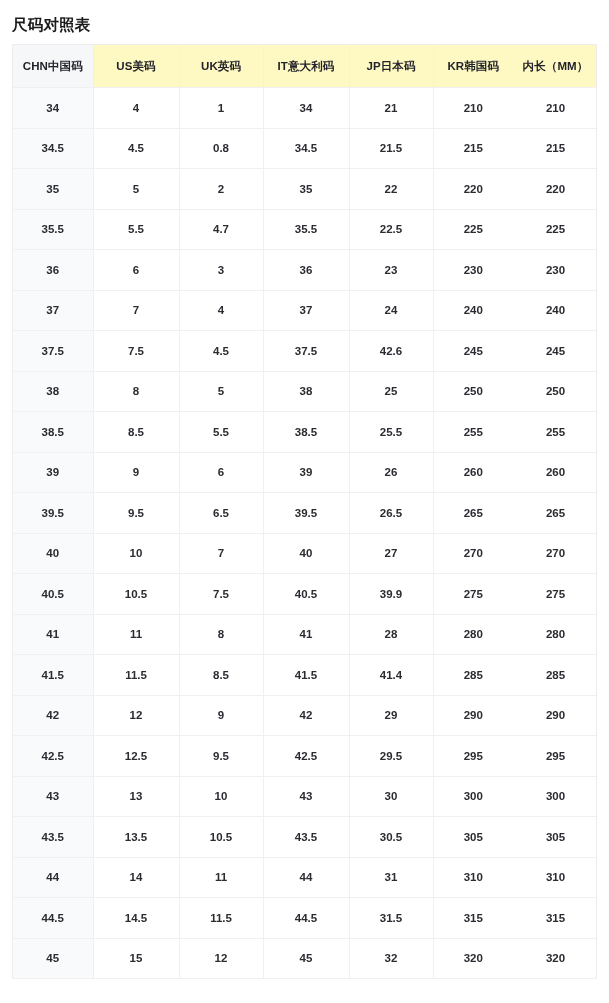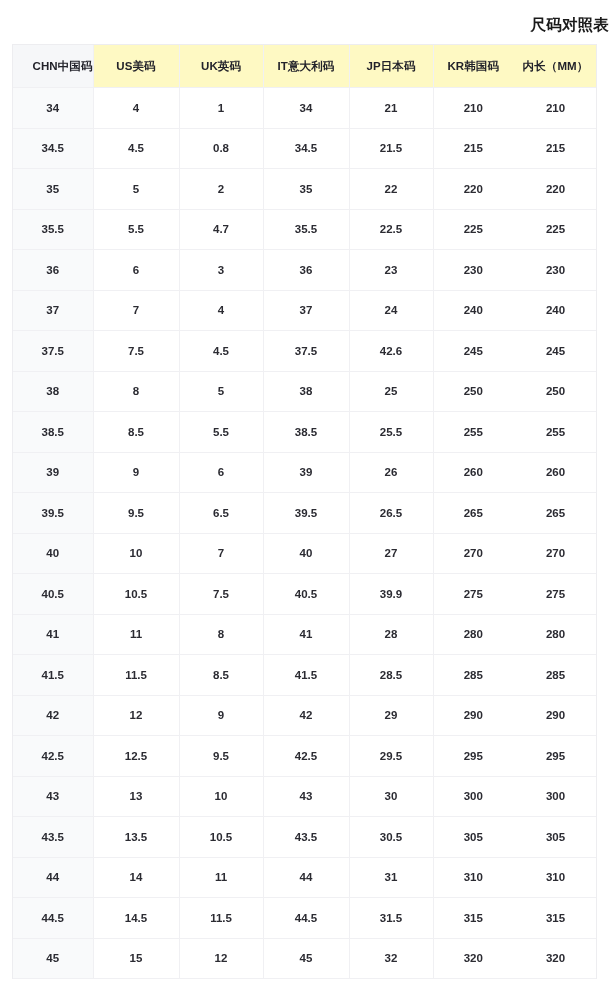--- a/index.html
+++ b/index.html
@@ -22,21 +22,20 @@
     background: #ffffff;
   }
   .page-title {
     font-size: 15.5px;
     font-weight: 700;
     color: #1a1a1a;
     letter-spacing: 0.2px;
     padding: 14px 0 0 12px;
     margin: 0;
     line-height: 22px;
-    text-align: right;
   }
   .table-wrap {
     margin: 8px 12px 0 12px;
     border: 1px solid #ededf0;
     border-bottom: none;
     box-sizing: border-box;
     overflow: hidden;
   }
   table.size-table {
     width: 100%;
@@ -67,21 +66,20 @@
     background: #ffffff;
     font-size: 11.5px;
   }
   
   table.size-table th.col-0,
   table.size-table td.col-0 {
     background: #f9fafb;
   }
   table.size-table th.col-0 {
     background: #f6f7f9;
-    text-align: right;
   }
   
   table.size-table th.col-last,
   table.size-table td.col-last {
     border-right: none;
   }
   table.size-table th.col-prelast,
   table.size-table td.col-prelast {
     border-right: none;
   }
@@ -248,21 +246,21 @@
             <td class="col-3">41</td>
             <td class="col-4">28</td>
             <td class="col-5 col-prelast">280</td>
             <td class="col-6 col-last">280</td>
           </tr>
           <tr>
             <td class="col-0">41.5</td>
             <td class="col-1">11.5</td>
             <td class="col-2">8.5</td>
             <td class="col-3">41.5</td>
-            <td class="col-4">28.5</td>
+            <td class="col-4">41.4</td>
             <td class="col-5 col-prelast">285</td>
             <td class="col-6 col-last">285</td>
           </tr>
           <tr>
             <td class="col-0">42</td>
             <td class="col-1">12</td>
             <td class="col-2">9</td>
             <td class="col-3">42</td>
             <td class="col-4">29</td>
             <td class="col-5 col-prelast">290</td>

